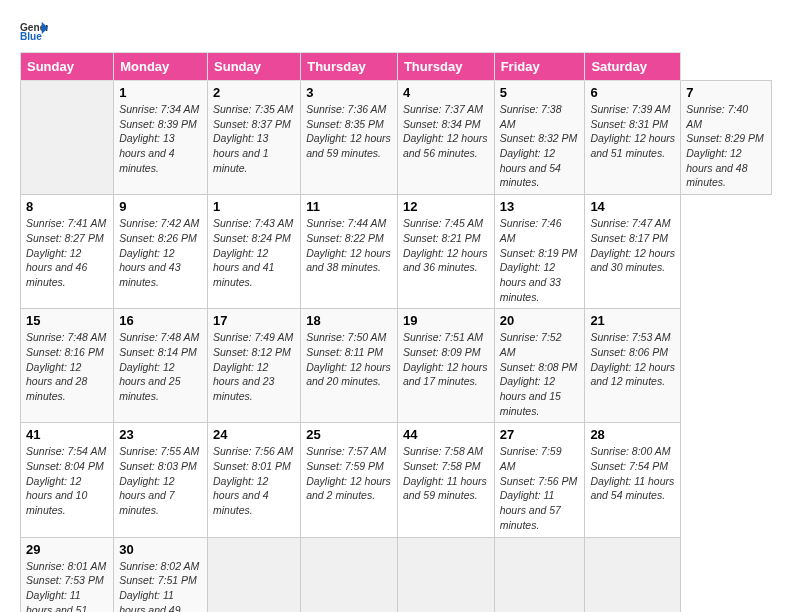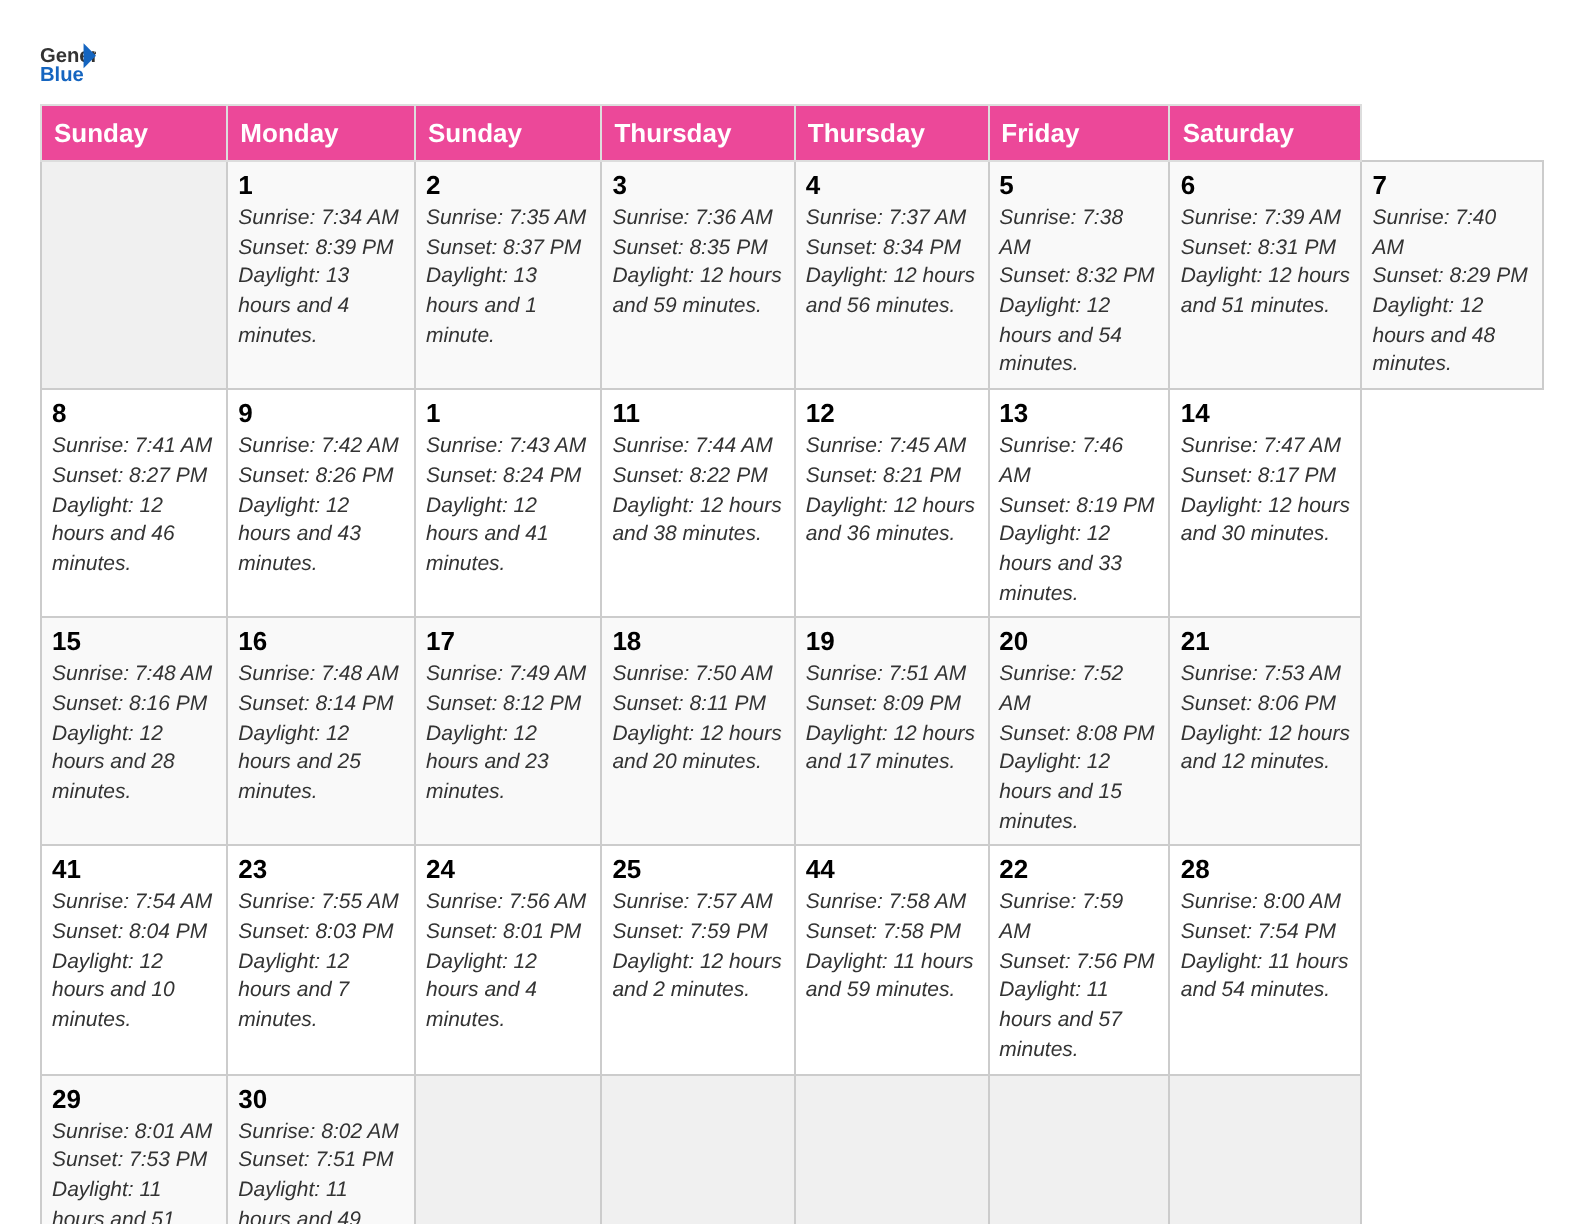--- a/index.html
+++ b/index.html
@@ -216,21 +216,21 @@
         </td>
         <td>
           <span class="day-number">25</span>
           <div class="day-info">Sunrise: 7:57 AM<br>Sunset: 7:59 PM<br>Daylight: 12 hours and 2 minutes.</div>
         </td>
         <td>
           <span class="day-number">44</span>
           <div class="day-info">Sunrise: 7:58 AM<br>Sunset: 7:58 PM<br>Daylight: 11 hours and 59 minutes.</div>
         </td>
         <td>
-          <span class="day-number">22</span>
+          <span class="day-number">27</span>
           <div class="day-info">Sunrise: 7:59 AM<br>Sunset: 7:56 PM<br>Daylight: 11 hours and 57 minutes.</div>
         </td>
         <td>
           <span class="day-number">28</span>
           <div class="day-info">Sunrise: 8:00 AM<br>Sunset: 7:54 PM<br>Daylight: 11 hours and 54 minutes.</div>
         </td>
       </tr>
       <tr>
         <td>
           <span class="day-number">29</span>

